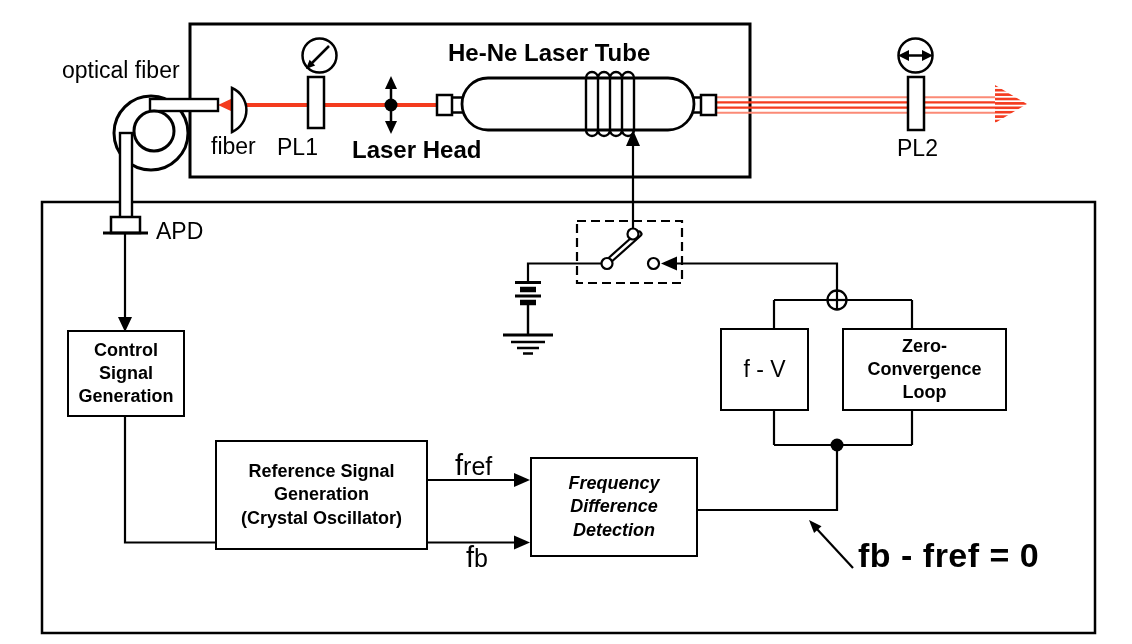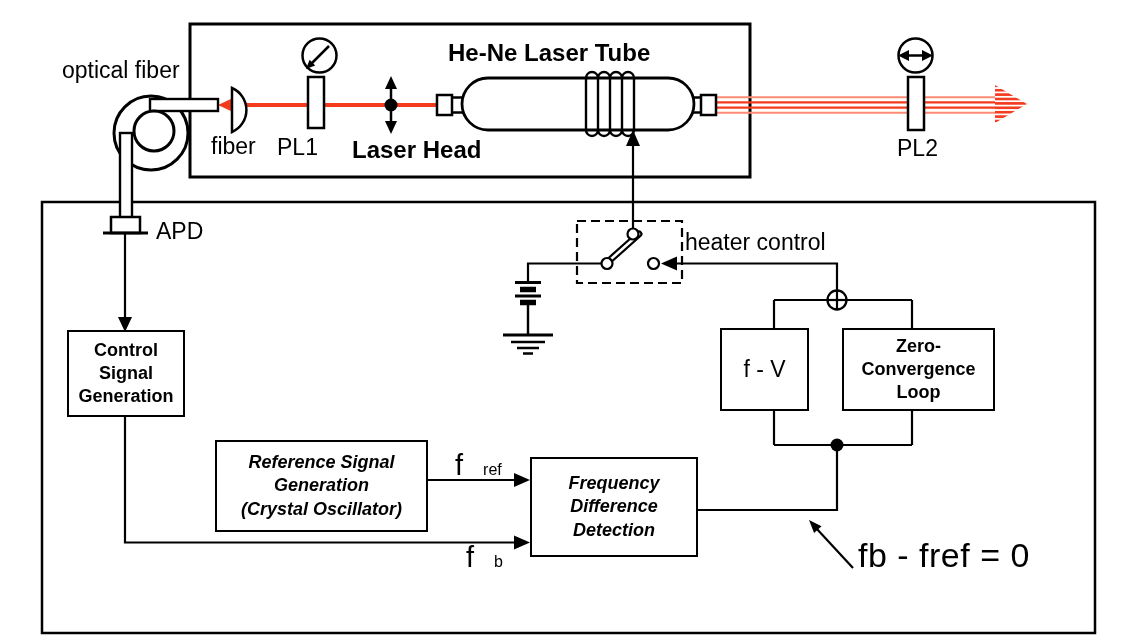--- a/index.html
+++ b/index.html
@@ -11,22 +11,22 @@
   .lbl{position:absolute;font-size:23px;white-space:nowrap;line-height:1.05;}
   .bold{font-weight:bold;}
   .block{
     position:absolute;box-sizing:border-box;background:#fff;border:2px solid #000;
     display:flex;align-items:center;justify-content:center;text-align:center;
     font-weight:bold;font-size:18px;line-height:1.28;white-space:pre-line;
   }
   .block.plain{font-weight:normal;font-size:23px;}
   .sig{position:absolute;white-space:nowrap;}
   .sig .f{font-size:29px;}
-  .sig .sub{font-size:16px;margin-left:20px;}
-  .equation{position:absolute;font-weight:normal;font-size:34px;white-space:nowrap;letter-spacing:0.5px;}
+  .sig .sub{font-size:25px;}
+  .equation{position:absolute;font-weight:bold;font-size:34px;white-space:nowrap;letter-spacing:0.5px;}
 </style>
 </head>
 <body>
 
 <div id="canvas">
 
 <svg id="art" width="1132" height="644" viewBox="0 0 1132 644">
   <defs>
     <pattern id="redstripes" patternUnits="userSpaceOnUse" width="6" height="4.4">
       <rect width="6" height="4.4" fill="#ffffff"></rect>
@@ -161,39 +161,38 @@
 
   <g>
     <line x1="853" y1="568" x2="816" y2="528" stroke="#000" stroke-width="2.2"></line>
     <polygon points="809,520 821.5,526.2 814.1,533" fill="#000"></polygon>
   </g>
 </svg>
 
 <div class="block" style="left:67px;top:330px;width:118px;height:87px;">Control
 Signal
 Generation</div>
-<div class="block" style="left:215px;top:440px;width:213px;height:92px;font-style:italic;">Reference Signal
+<div class="block" style="left:215px;top:440px;width:213px;height:110px;">Reference Signal
 Generation
 (Crystal Oscillator)</div>
 <div class="block" style="left:530px;top:457px;width:168px;height:100px;font-style:italic;">Frequency
 Difference
 Detection</div>
 <div class="block plain" style="left:720px;top:328px;width:89px;height:83px;">f - V</div>
-<div class="block" style="left:842px;top:328px;width:153px;height:83px;">Zero-
+<div class="block" style="left:842px;top:328px;width:165px;height:83px;">Zero-
 Convergence
 Loop</div>
 
 <div class="lbl" style="left:62px;top:58px;">optical fiber</div>
 <div class="lbl" style="left:211px;top:134px;">fiber</div>
 <div class="lbl" style="left:277px;top:135px;">PL1</div>
 <div class="lbl bold" style="left:448px;top:40px;font-size:24px;">He-Ne Laser Tube</div>
 <div class="lbl bold" style="left:352px;top:137px;font-size:24px;">Laser Head</div>
 <div class="lbl" style="left:897px;top:136px;">PL2</div>
 <div class="lbl" style="left:156px;top:219px;">APD</div>
-<div class="lbl" style="left:685px;top:230px;">heater control</div>
 
 <div class="sig" style="left:455px;top:449px;">
   <span class="f">f</span><span class="sub">ref</span>
 </div>
 <div class="sig" style="left:466px;top:541px;">
   <span class="f">f</span><span class="sub">b</span>
 </div>
 
 <div class="equation" style="left:858px;top:536px;">fb - fref = 0</div>
 

